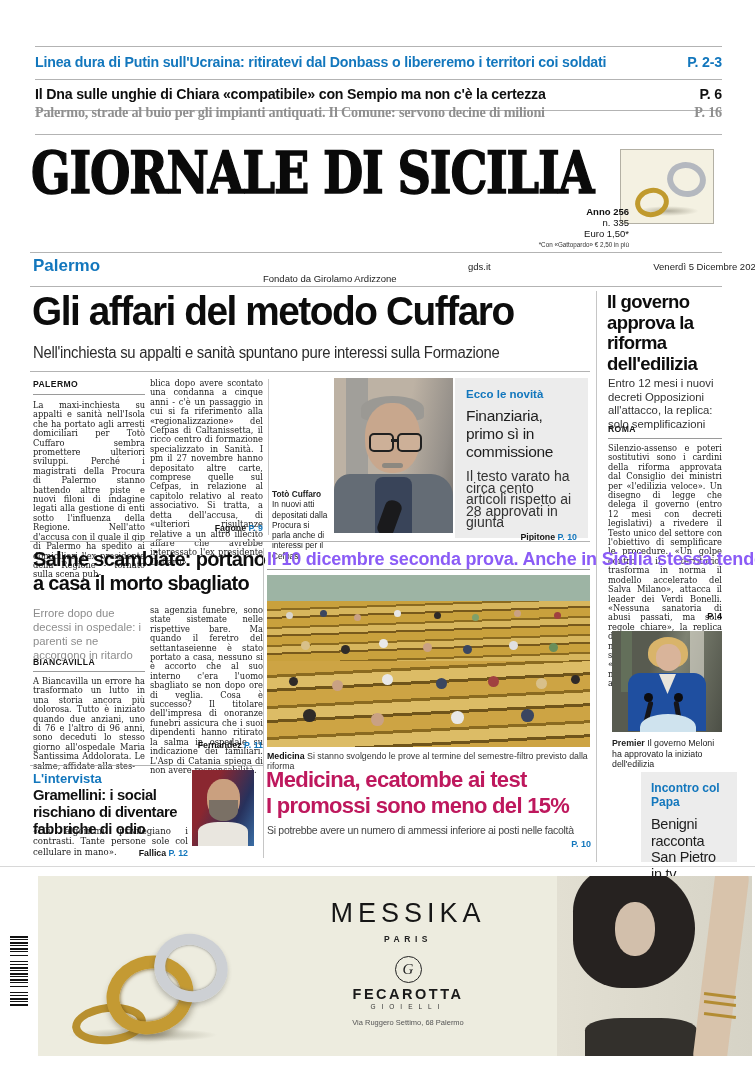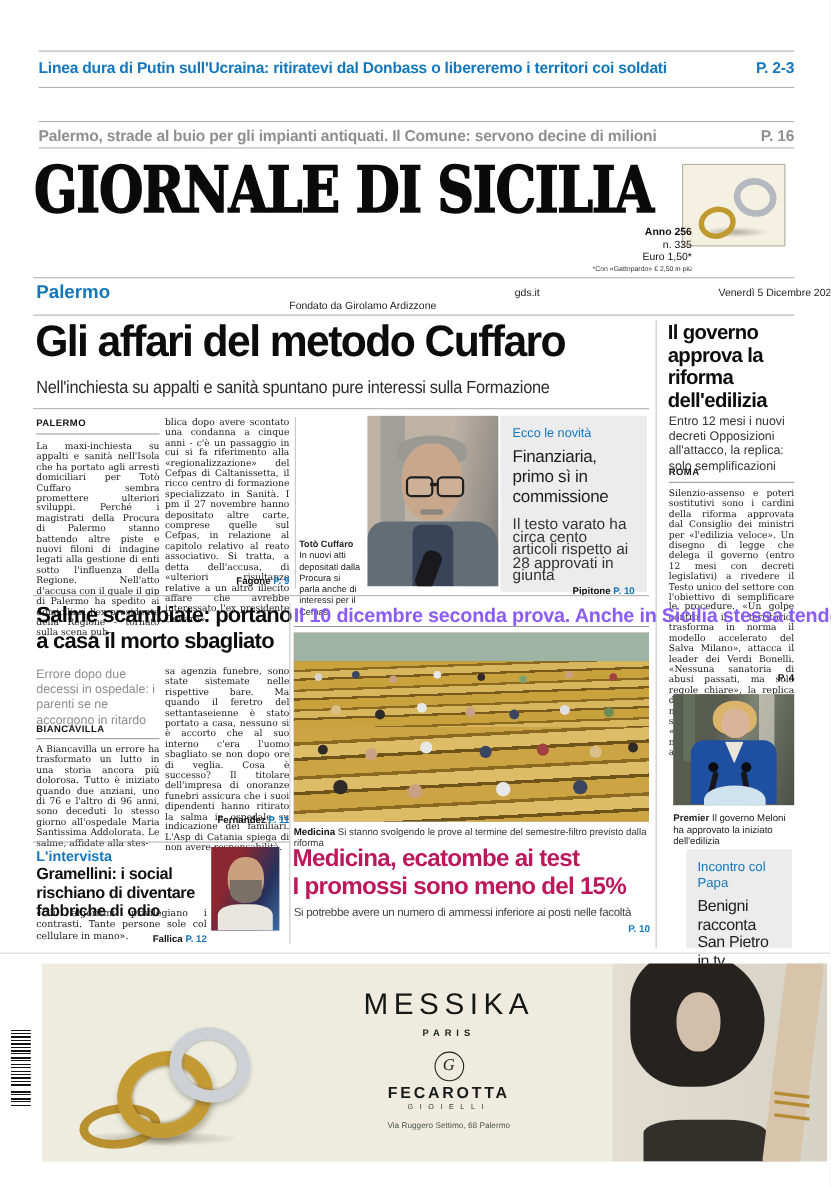--- a/index.html
+++ b/index.html
@@ -41,21 +41,21 @@
   .body{position:absolute;font-family:"DejaVu Serif",serif;font-size:8.3px;line-height:9.4px;
         text-align:justify;color:#1b1b1b;}
   .byline{position:absolute;font-size:8.8px;font-weight:bold;color:#111;text-align:right;}
   .byline .pg{color:#1377bd;}
 
   .capcol{position:absolute;font-size:8.3px;line-height:10.3px;color:#222;}
   .capcol .capbold{font-weight:bold;display:block;}
 
   
   .gbox{position:absolute;background:#ececec;box-sizing:border-box;padding:10px 11px;}
-  .gbox .bk{font-size:11.5px;font-weight:normal;color:#1377bd;margin-bottom:7px;}
+  .gbox .bk{font-size:11.5px;font-weight:bold;color:#1377bd;margin-bottom:7px;}
   .gbox .bt{font-size:15.5px;line-height:18px;letter-spacing:-0.3px;color:#1e1e1e;}
   .gbox .bb{font-size:14px;line-height:11.6px;color:#333;margin-top:10px;}
   .gbox .bby{text-align:right;font-size:8.8px;font-weight:bold;margin-top:3px;}
   .gbox .bby .pg{color:#1377bd;}
   .gbox .bpg{text-align:right;font-size:8.8px;font-weight:bold;color:#1377bd;margin-top:12px;}
 
   
   .photo{position:absolute;overflow:hidden;}
   .ph-cuffaro{background:linear-gradient(100deg,#bdb2a4 0 55%,#948f89 85%,#77736e 100%);}
   .cf-win{position:absolute;left:12px;top:0;width:22px;height:96px;background:rgba(96,116,134,.30);}
@@ -151,22 +151,26 @@
 <body>
 
 <div class="page">
 
   <div class="rule" style="left:35px;top:46px;width:687px;"></div>
   <div class="teaser t-blue" style="top:54px;">
     <span>Linea dura di Putin sull'Ucraina: ritiratevi dal Donbass o libereremo i territori coi soldati</span>
     <span class="pg">P. 2-3</span>
   </div>
   <div class="rule" style="left:35px;top:79px;width:687px;"></div>
+  <div class="teaser t-black" style="top:86px;">
+    <span>Il Dna sulle unghie di Chiara «compatibile» con Sempio ma non c'è la certezza</span>
+    <span class="pg">P. 6</span>
+  </div>
   <div class="rule" style="left:35px;top:110px;width:687px;"></div>
-  <div class="teaser t-gray" style="top:116px;">
+  <div class="teaser t-gray" style="top:104px;font-family:Liberation Serif, serif;">
     <span>Palermo, strade al buio per gli impianti antiquati. Il Comune: servono decine di milioni</span>
     <span class="pg">P. 16</span>
   </div>
   <div class="rule" style="left:35px;top:134px;width:687px;"></div>
 
   <div class="masthead">GIORNALE DI SICILIA</div>
   <div class="jewelthumb">
     <div class="jt-shadow"></div>
     <div class="jt-ring1"></div>
     <div class="jt-ring2"></div>
@@ -246,21 +250,21 @@
     <div class="ml-michead" style="left:62px;top:62px;"></div>
     <div class="ml-mic" style="left:33px;top:70px;transform:rotate(14deg);"></div>
     <div class="ml-mic" style="left:64px;top:70px;transform:rotate(-10deg);"></div>
     <div class="ml-emblem"></div>
   </div>
   <div class="capcol" style="left:612px;top:738px;width:110px;font-size:8.8px;line-height:10.6px;">
     <span style="font-weight:bold;">Premier</span>
     <span>Il governo Meloni ha approvato la iniziato dell'edilizia</span>
   </div>
 
-  <div class="gbox" style="left:624px;top:772px;width:96px;height:90px;padding:9px 10px;">
+  <div class="gbox" style="left:641px;top:772px;width:96px;height:90px;padding:9px 10px;">
     <div class="bk" style="font-size:12px;">Incontro col Papa</div>
     <div class="bt" style="font-size:14.5px;line-height:16.5px;">Benigni racconta San Pietro in tv</div>
     <div class="bpg">P. 31</div>
   </div>
 
   <div class="rule" style="left:30px;top:541px;width:560px;"></div>
 
   <div class="salme-hl">Salme scambiate: portano a casa il morto sbagliato</div>
   <div class="salme-deck">Errore dopo due decessi in ospedale: i parenti se ne accorgono in ritardo</div>
   <div class="kicker" style="left:33px;top:657px;">BIANCAVILLA</div>

